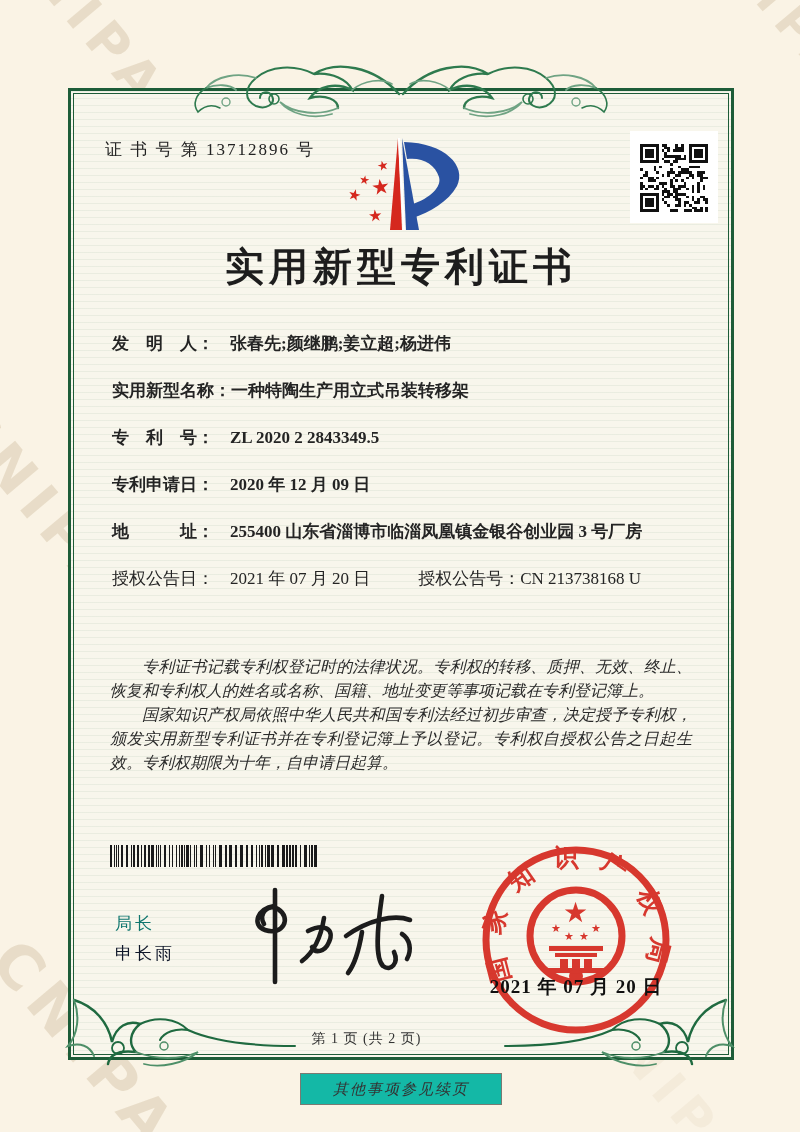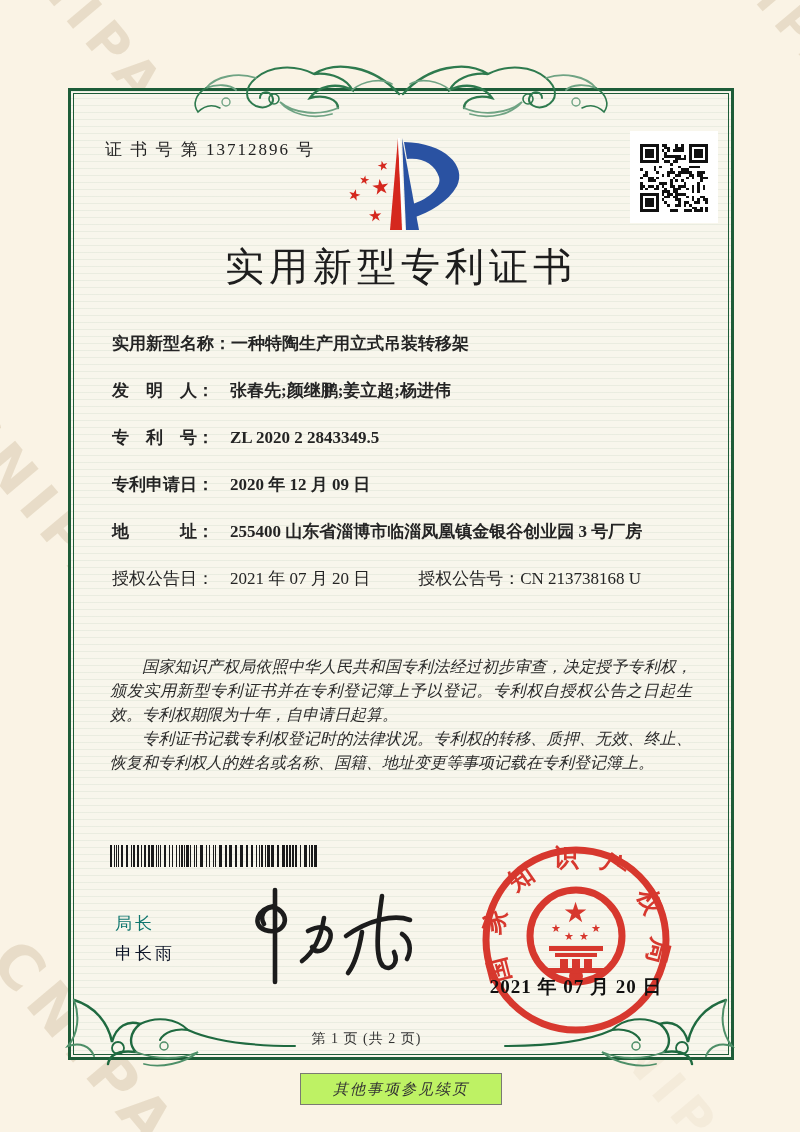--- a/index.html
+++ b/index.html
@@ -37,21 +37,21 @@
     pointer-events:none;
   }
   .ornament{position:absolute;pointer-events:none;}
   
   .certno{
     position:absolute;left:105px;top:138px;
     font-size:17px;letter-spacing:2px;font-weight:500;color:#222;
   }
   .title{
     position:absolute;left:68px;top:240px;width:666px;
-    text-align:center;font-size:39px;font-weight:400;
+    text-align:center;font-size:39px;font-weight:700;
     letter-spacing:5px;color:#1d1d1d;
   }
   .fields{position:absolute;left:112px;top:332px;width:590px;}
   .frow{display:flex;margin:0 0 23px 0;font-size:17px;font-weight:600;
         color:#242424;line-height:24px;}
   .flabel{white-space:pre;min-width:118px;}
   .fvalue{white-space:pre;}
   .grantrow{display:flex;font-size:17px;font-weight:400;color:#242424;line-height:24px;}
   .grant2{margin-left:48px;display:flex;}
   .paras{
@@ -71,21 +71,21 @@
   .sealdate{
     position:absolute;left:478px;top:974px;width:196px;text-align:center;
     font-size:19px;font-weight:700;color:#101010;letter-spacing:1px;
   }
   .pagefooter{
     position:absolute;left:68px;top:1030px;width:597px;text-align:center;
     font-size:14px;color:#333;letter-spacing:1px;
   }
   .contbox{
     position:absolute;left:300px;top:1073px;width:200px;height:30px;
-    border:1px solid #7a7a72;background:#bef264;
+    border:1px solid #7a7a72;background:#14b8a6;
     display:flex;align-items:center;justify-content:center;
     font-size:15px;font-style:italic;color:#333;letter-spacing:2px;
   }
   
   .qrbox{position:absolute;left:630px;top:131px;width:88px;height:92px;background:#fff;}
   .qrbox svg{position:absolute;left:10px;top:13px;}
   .logo{position:absolute;left:333px;top:118px;}
 </style>
 </head>
 <body>
@@ -343,26 +343,26 @@
         <rect x="0" y="18" width="7" height="7" fill="#111"></rect>
         <rect x="1" y="19" width="5" height="5" fill="#fff"></rect>
         <rect x="2" y="20" width="3" height="3" fill="#111"></rect>
       </svg>
   </div>
 
   <div class="title">实用新型专利证书</div>
 
   <div class="fields">
     <div class="frow">
+      <span class="flabel">发　明　人：</span>
+      <span class="fvalue">张春先;颜继鹏;姜立超;杨进伟</span>
+    </div>
+    <div class="frow">
       <span class="flabel">实用新型名称：</span>
       <span class="fvalue">一种特陶生产用立式吊装转移架</span>
-    </div>
-    <div class="frow">
-      <span class="flabel">发　明　人：</span>
-      <span class="fvalue">张春先;颜继鹏;姜立超;杨进伟</span>
     </div>
     <div class="frow">
       <span class="flabel">专　利　号：</span>
       <span class="fvalue">ZL 2020 2 2843349.5</span>
     </div>
     <div class="frow">
       <span class="flabel">专利申请日：</span>
       <span class="fvalue">2020 年 12 月 09 日</span>
     </div>
     <div class="frow">
@@ -373,22 +373,22 @@
       <span class="flabel">授权公告日：</span>
       <span class="fvalue">2021 年 07 月 20 日</span>
       <span class="grant2">
         <span class="flabel" style="min-width:0;">授权公告号：</span>
         <span class="fvalue">CN 213738168 U</span>
       </span>
     </div>
   </div>
 
   <div class="paras">
+    <p>专利证书记载专利权登记时的法律状况。专利权的转移、质押、无效、终止、恢复和专利权人的姓名或名称、国籍、地址变更等事项记载在专利登记簿上。</p>
     <p>国家知识产权局依照中华人民共和国专利法经过初步审查，决定授予专利权，颁发实用新型专利证书并在专利登记簿上予以登记。专利权自授权公告之日起生效。专利权期限为十年，自申请日起算。</p>
-    <p>专利证书记载专利权登记时的法律状况。专利权的转移、质押、无效、终止、恢复和专利权人的姓名或名称、国籍、地址变更等事项记载在专利登记簿上。</p>
   </div>
 
   <svg class="barcode" id="barcode" width="212" height="22" viewBox="0 0 212 22" shape-rendering="crispEdges">
       <rect x="0" y="0" width="2" height="22" fill="#1a1a1a"></rect>
       <rect x="4" y="0" width="1" height="22" fill="#1a1a1a"></rect>
       <rect x="6" y="0" width="1" height="22" fill="#1a1a1a"></rect>
       <rect x="8" y="0" width="1" height="22" fill="#1a1a1a"></rect>
       <rect x="11" y="0" width="2" height="22" fill="#1a1a1a"></rect>
       <rect x="16" y="0" width="2" height="22" fill="#1a1a1a"></rect>
       <rect x="21" y="0" width="1" height="22" fill="#1a1a1a"></rect>

